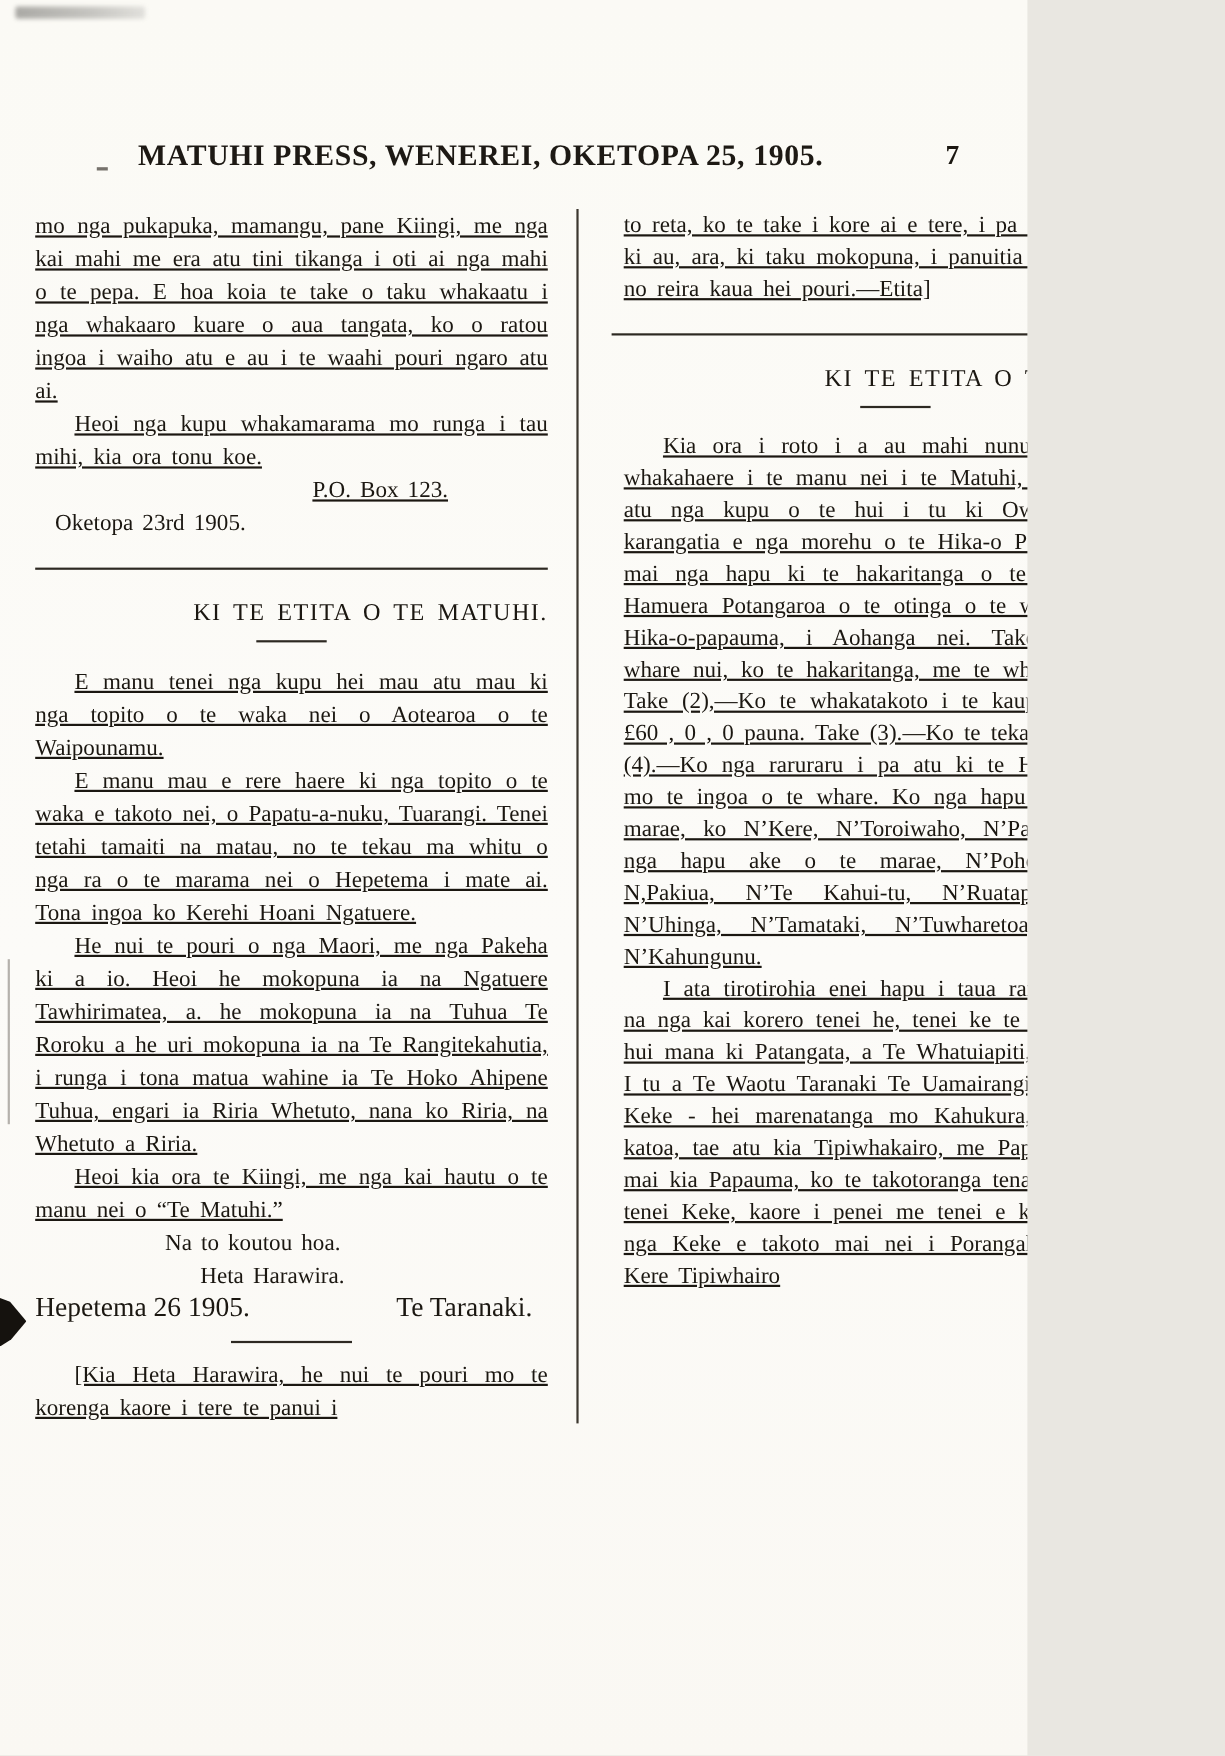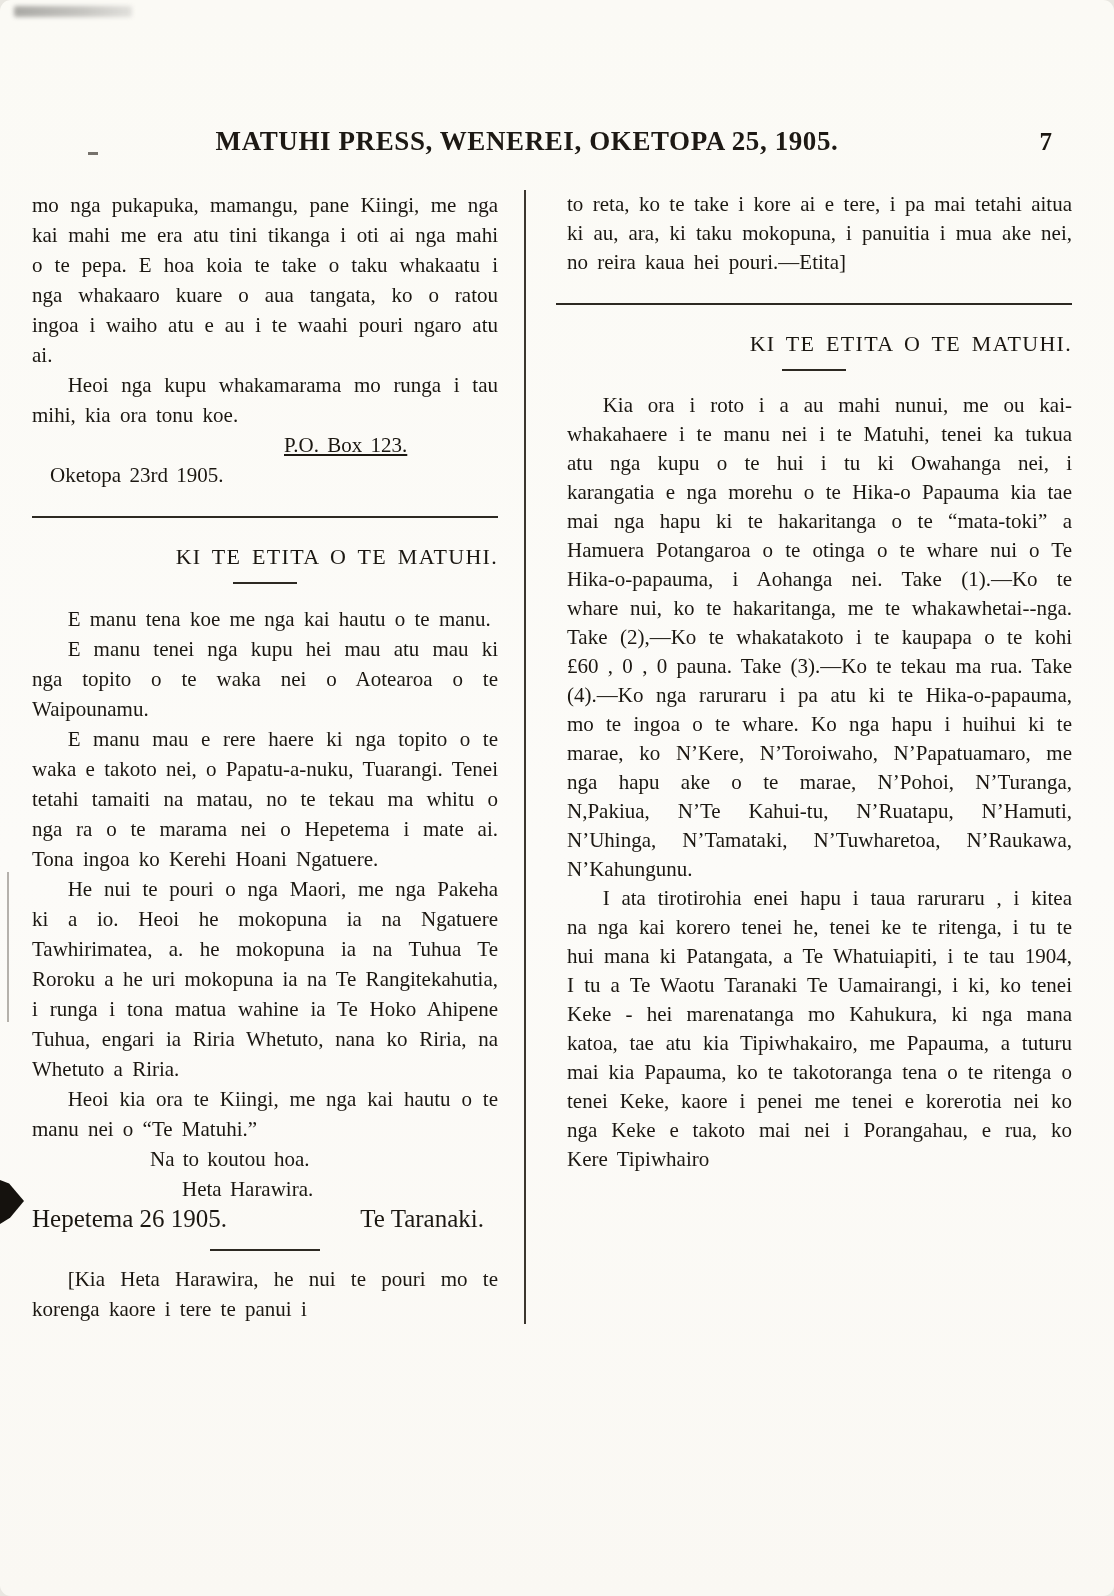--- a/index.html
+++ b/index.html
@@ -5,25 +5,24 @@
 <style>
   * { margin: 0; padding: 0; box-sizing: border-box; }
   html, body { width: 1114px; height: 1596px; }
   body {
     font-family: "Liberation Serif", "DejaVu Serif", serif;
     color: #1b1711;
     background: #e9e7e1;
   }
   .page {
     position: relative;
-    width: 1114px;
+    width: 934px;
     height: 1596px;
     background: linear-gradient(180deg, #fbfaf5 0%, #fcfbf8 55%, #faf8f3 100%);
     overflow: hidden;
-    border-radius: 11px;
   }
 
   
   .scan-smudge {
     position: absolute;
     left: 14px; top: 6px;
     width: 118px; height: 11px;
     background: linear-gradient(90deg, #8f8e8a, #b5b4b0 60%, #d9d8d4);
     filter: blur(2px);
     opacity: .75;
@@ -79,20 +78,21 @@
   .divider   { width: 2px; background: #3c372f; align-self: stretch; }
   .col-right { flex: 1; padding-left: 30px; padding-right: 12px; }
 
   
   p.body-text {
     font-size: 21px;
     line-height: 30px;
     text-align: justify;
     text-indent: 1.7em;
     word-spacing: 4px;
+    text-decoration: underline;
   }
   .col-right p.body-text { line-height: 29px; margin-left: 11px; }
   p.no-indent { text-indent: 0; }
 
   
   .sig-line { font-size: 21px; line-height: 30px; word-spacing: 3px; }
   .sig-name    { padding-left: 88px; }
   .sig-address { padding-left: 122px; }
   .sig-box     { padding-left: 252px; text-decoration: underline; }
   .sig-date    { padding-left: 18px; }
@@ -155,21 +155,20 @@
       <div class="sig-block">
         <div class="sig-line sig-box">P.O. Box 123.</div>
         <div class="sig-line sig-date">Oketopa 23rd 1905.</div>
       </div>
 
       <hr class="rule-full">
 
       <h2 class="section-heading">KI TE ETITA O TE MATUHI.</h2>
       <div class="heading-rule"></div>
 
-      <p class="body-text">E manu tena koe me nga kai hautu o te manu.</p>
       <p class="body-text">E manu tenei nga kupu hei mau atu mau ki nga topito o te waka nei o Aotearoa o te Waipounamu.</p>
       <p class="body-text">E manu mau e rere haere ki nga topito o te waka e takoto nei, o Papatu-a-nuku, Tuarangi.  Tenei tetahi tamaiti na matau, no te tekau ma whitu o nga ra o te marama nei o Hepetema i mate ai.  Tona ingoa ko Kerehi Hoani Ngatuere.</p>
       <p class="body-text">He nui te pouri o nga Maori, me nga Pakeha ki a io.  Heoi he mokopuna ia na Ngatuere Tawhirimatea, a. he mokopuna ia na Tuhua Te Roroku a he uri mokopuna ia na Te Rangitekahutia, i runga i tona matua wahine ia Te Hoko Ahipene Tuhua, engari ia Riria Whetuto, nana ko Riria, na Whetuto a Riria.</p>
       <p class="body-text">Heoi kia ora te Kiingi, me nga kai hautu o te manu nei o “Te Matuhi.”</p>
 
       <div class="closing-block">
         <div class="sig-line closing-hoa">Na to koutou hoa.</div>
         <div class="sig-line closing-name">Heta Harawira.</div>
         <div class="closing-date-row">
           <span>Hepetema 26 1905.</span>

